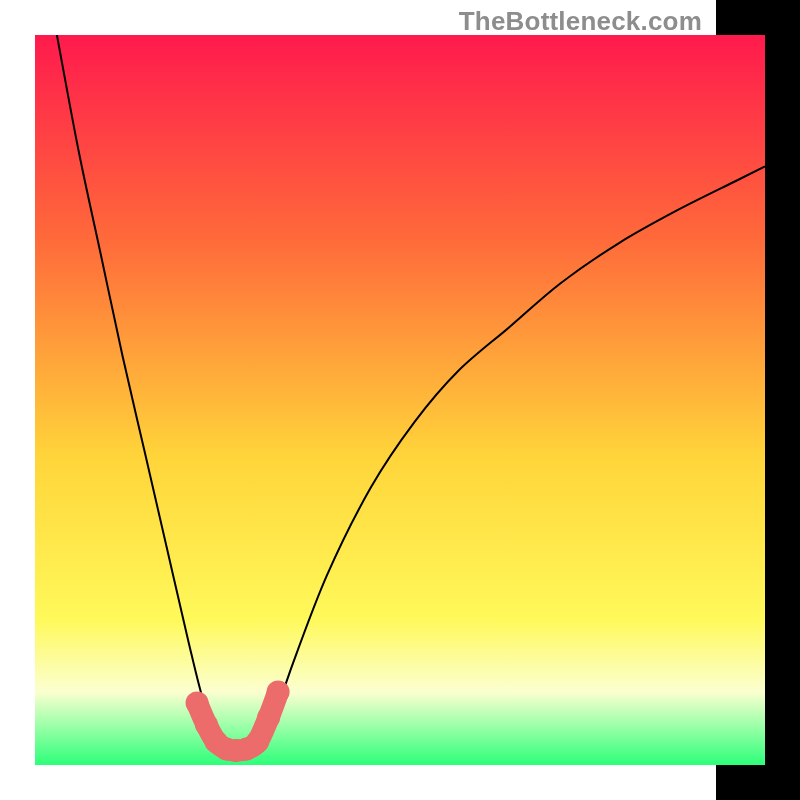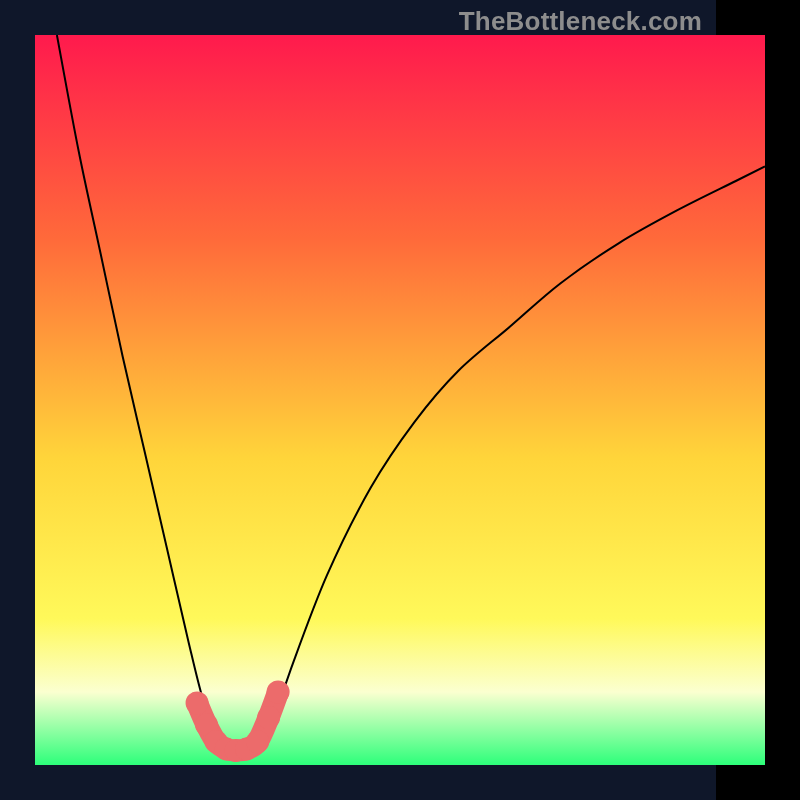--- a/index.html
+++ b/index.html
@@ -9,21 +9,21 @@
     height: 800px;
     background: #000;
     overflow: hidden;
   }
   .frame {
     position: absolute;
     left: 0;
     top: 0;
     width: 716px;
     height: 800px;
-    background: #0f172a;
+    background: #ffffff;
     text-align: right;
   }
   .plot {
     position: absolute;
     left: 35px;
     top: 35px;
     width: 730px;
     height: 730px;
     overflow: hidden;
   }

